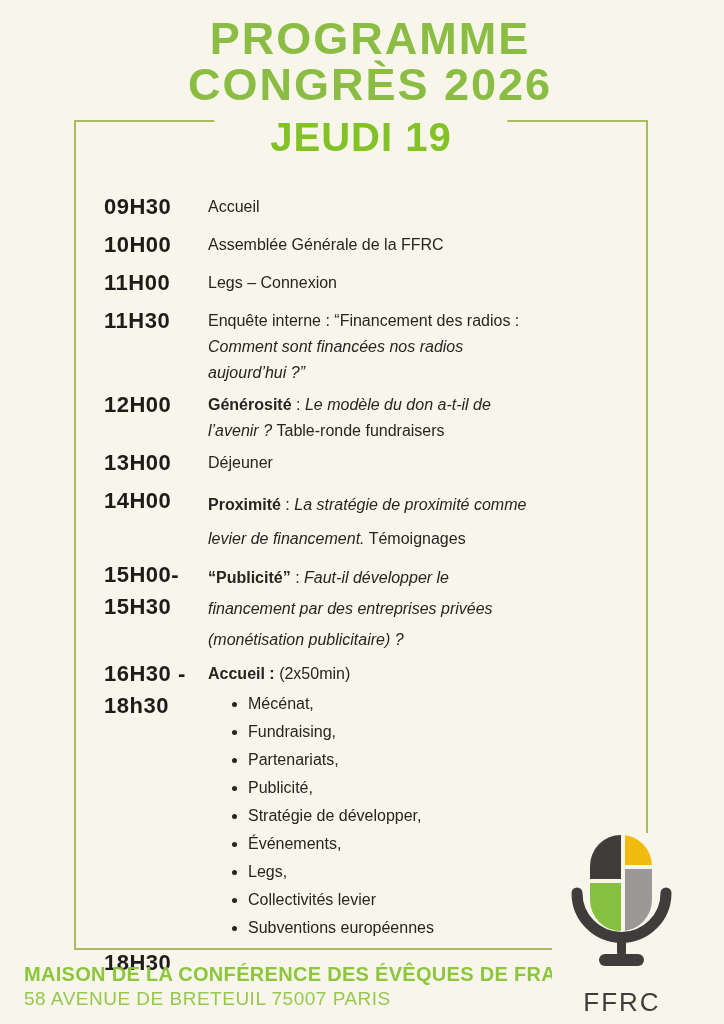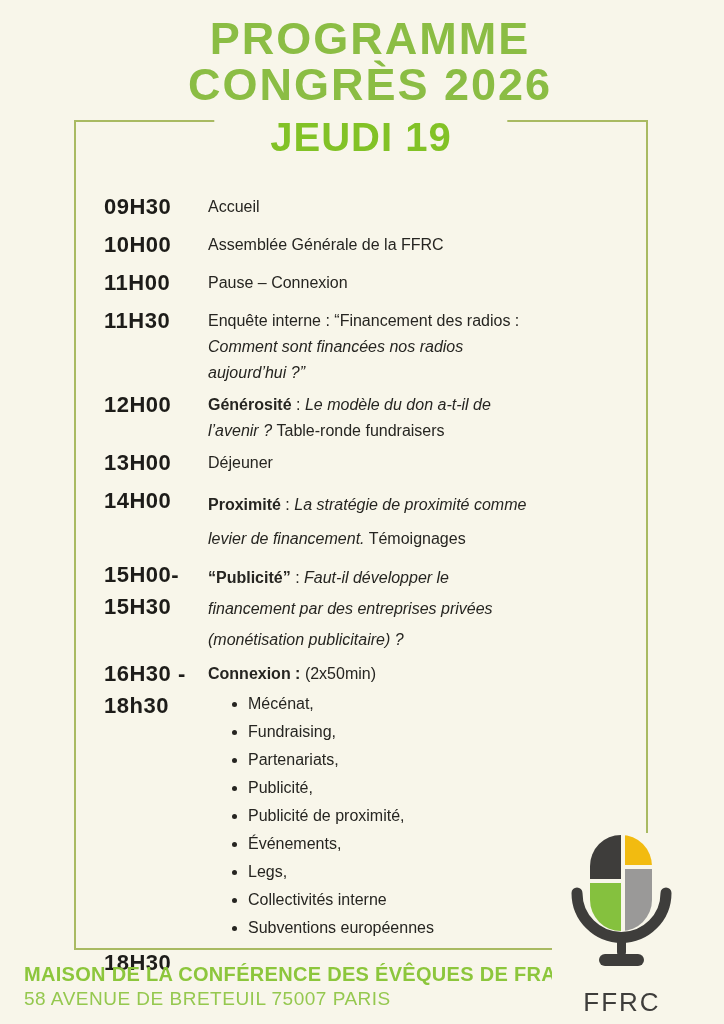--- a/index.html
+++ b/index.html
@@ -80,21 +80,21 @@
         <div class="row">
           <div class="time">
             <div>10H00</div>
           </div>
           <div class="desc"><span>Assemblée Générale de la FFRC</span></div>
         </div>
         <div class="row">
           <div class="time">
             <div>11H00</div>
           </div>
-          <div class="desc"><span>Pause – Connexion</span></div>
+          <div class="desc"><span>Legs – Connexion</span></div>
         </div>
         <div class="row">
           <div class="time">
             <div>11H30</div>
           </div>
           <div class="desc"><span>Enquête interne : “Financement des radios :
 </span><span class="i">Comment sont financées nos radios
 aujourd’hui ?”</span></div>
         </div>
         <div class="row">
@@ -124,21 +124,21 @@
           </div>
           <div class="desc"><span class="b">“Publicité”</span><span> : </span><span class="i">Faut-il développer le
 financement par des entreprises privées
 (monétisation publicitaire) ?</span></div>
         </div>
         <div class="row">
           <div class="time">
             <div>16H30 -</div>
             <div>18h30</div>
           </div>
-          <div class="desc"><span class="b">Connexion : </span><span>(2x50min)</span><ul><li>Mécénat,</li><li>Fundraising,</li><li>Partenariats,</li><li>Publicité,</li><li>Publicité de proximité,</li><li>Événements,</li><li>Legs,</li><li>Collectivités interne</li><li>Subventions européennes</li></ul></div>
+          <div class="desc"><span class="b">Accueil : </span><span>(2x50min)</span><ul><li>Mécénat,</li><li>Fundraising,</li><li>Partenariats,</li><li>Publicité,</li><li>Stratégie de développer,</li><li>Événements,</li><li>Legs,</li><li>Collectivités levier</li><li>Subventions européennes</li></ul></div>
         </div>
         <div class="row">
           <div class="time">
             <div>18H30</div>
           </div>
         </div>
       </div>
   </div>
 
   <div class="footer">

